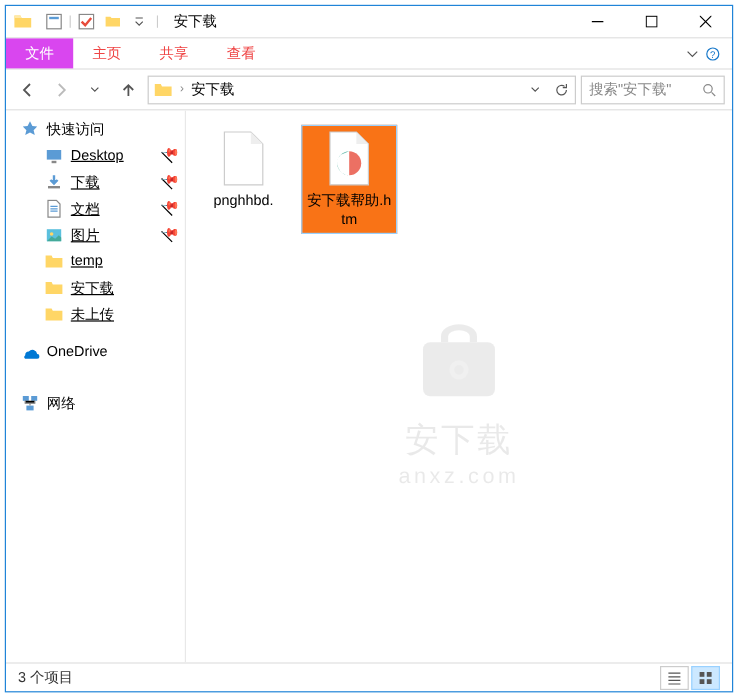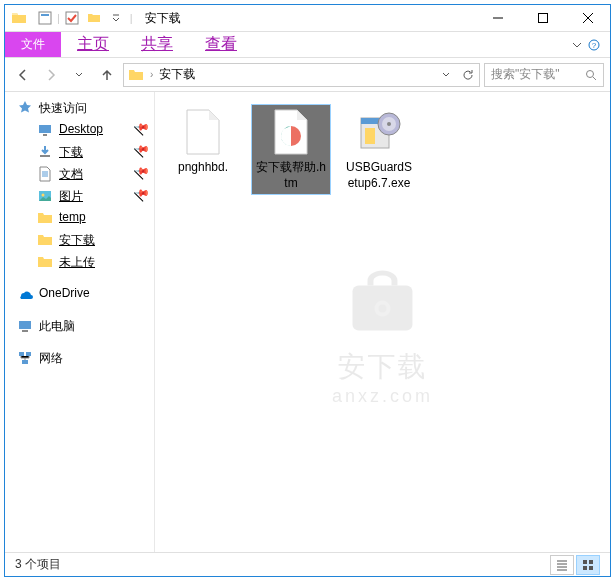--- a/index.html
+++ b/index.html
@@ -8,38 +8,38 @@
 .titlebar { height: 27px; display: flex; align-items: center; background: #fff; border-bottom: 1px solid #e0e0e0; }
 .titlebar-left { display: flex; align-items: center; padding-left: 6px; gap: 4px; }
 .titlebar-icon { width: 16px; height: 16px; }
 .qat { display: flex; gap: 2px; align-items: center; margin-left: 4px; }
 .qat-item { width: 20px; height: 20px; display: flex; align-items: center; justify-content: center; }
 .title-text { margin-left: 8px; font-size: 12px; color: #000; }
 .titlebar-controls { margin-left: auto; display: flex; }
 .win-btn { width: 45px; height: 27px; display: flex; align-items: center; justify-content: center; font-size: 10px; }
 .ribbon { height: 26px; display: flex; align-items: stretch; border-bottom: 1px solid #e0e0e0; }
 .ribbon-file { background: #d946ef; color: #fff; padding: 0 16px; display: flex; align-items: center; font-size: 12px; }
-.ribbon-tab { padding: 0 16px; display: flex; align-items: center; font-size: 16px; color: #a21caf; text-decoration: underline; }
+.ribbon-tab { padding: 0 16px; display: flex; align-items: center; font-size: 12px; color: #ef4444; }
 .ribbon-expand { margin-left: auto; padding: 0 10px; display: flex; align-items: center; gap: 6px; }
 .navbar { height: 34px; display: flex; align-items: center; padding: 4px 6px; gap: 4px; border-bottom: 1px solid #e0e0e0; }
 .nav-btn { width: 24px; height: 24px; display: flex; align-items: center; justify-content: center; color: #555; }
 .nav-btn.disabled { color: #bbb; }
 .addressbar { flex: 1; height: 24px; border: 1px solid #ccc; display: flex; align-items: center; padding: 0 4px; gap: 6px; }
 .address-text { font-size: 12px; flex: 1; }
 .searchbox { width: 120px; height: 24px; border: 1px solid #ccc; display: flex; align-items: center; padding: 0 6px; font-size: 12px; color: #888; }
 .content { flex: 1; display: flex; overflow: hidden; position: relative; }
 .sidebar { width: 150px; border-right: 1px solid #e8e8e8; padding: 8px 0; overflow-y: auto; }
 .side-item { height: 22px; display: flex; align-items: flex-start; padding-left: 12px; gap: 6px; font-size: 12px; color: #000; }
 .side-item.indent { padding-left: 32px; text-decoration: underline; }
 .side-item.header { font-weight: normal; }
 .side-icon { width: 16px; height: 16px; flex-shrink: 0; }
 .side-spacer { height: 10px; }
 .main { flex: 1; padding: 12px 8px; display: flex; flex-wrap: wrap; align-content: flex-start; gap: 8px; position: relative; }
 .file-item { width: 80px; display: flex; flex-direction: column; align-items: center; padding: 4px; }
-.file-item.selected { background: #737373; border: 1px solid #99d1ff; padding: 3px; }
+.file-item.selected { background: #f97316; border: 1px solid #99d1ff; padding: 3px; }
 .file-icon { width: 48px; height: 48px; display: flex; align-items: center; justify-content: center; }
 .file-label { font-size: 12px; text-align: center; margin-top: 4px; word-break: break-all; line-height: 1.3; }
 .watermark { position: absolute; top: 50%; left: 50%; transform: translate(-50%, -40%); opacity: 0.12; text-align: center; pointer-events: none; }
 .watermark-bag { width: 80px; height: 70px; margin: 0 auto 8px; }
 .watermark-text1 { font-size: 28px; color: #555; letter-spacing: 2px; }
 .watermark-text2 { font-size: 18px; color: #555; letter-spacing: 3px; }
 .statusbar { height: 24px; border-top: 1px solid #e0e0e0; display: flex; align-items: center; padding: 0 10px; font-size: 12px; color: #333; }
 .statusbar-right { margin-left: auto; display: flex; gap: 2px; }
 .view-btn { width: 24px; height: 20px; border: 1px solid #ccc; display: flex; align-items: center; justify-content: center; }
 .view-btn.active { background: #cce8ff; border-color: #99d1ff; }
@@ -222,27 +222,20 @@
         <span>未上传</span>
       </div>
       <div class="side-spacer"></div>
       <div class="side-item">
         <svg class="side-icon" viewBox="0 0 16 16">
             <path fill="#0078d4" d="M4 10a3 3 0 013-3 4 4 0 017 2 2 2 0 010 4H4a2 2 0 010-3z"></path>
           </svg>
         <span>OneDrive</span>
       </div>
       <div class="side-spacer"></div>
-      <div class="side-item">
-        <svg class="side-icon" viewBox="0 0 16 16">
-            <rect x="2" y="3" width="12" height="8" fill="#5b9bd5"></rect>
-            <rect x="5" y="12" width="6" height="2" fill="#888"></rect>
-          </svg>
-        <span>此电脑</span>
-      </div>
       <div class="side-spacer"></div>
       <div class="side-item">
         <svg class="side-icon" viewBox="0 0 16 16">
             <rect x="2" y="2" width="5" height="4" fill="#5b9bd5"></rect>
             <rect x="9" y="2" width="5" height="4" fill="#5b9bd5"></rect>
             <rect x="5" y="10" width="6" height="4" fill="#5b9bd5"></rect>
             <path stroke="#888" d="M4 6v2h8V6M8 8v2"></path>
           </svg>
         <span>网络</span>
       </div>
@@ -265,33 +258,20 @@
               <path fill="#eee" d="M26 2l10 10H26z"></path>
               <circle cx="20" cy="28" r="10" fill="none"></circle>
               <path fill="#e74c3c" d="M20 18a10 10 0 010 20z" opacity="0.8"></path>
               <path fill="#4a9" d="M20 18a10 10 0 000 20 10 10 0 01-7-17z" opacity="0.8"></path>
               <path fill="#ffd666" d="M27 21a10 10 0 01-14 14 10 10 0 0014-14z" opacity="0.8"></path>
               <path fill="#5b9bd5" d="M13 21a10 10 0 0114 0 10 10 0 00-14 0z" opacity="0.8"></path>
             </svg>
         </div>
         <div class="file-label">安下载帮助.htm</div>
       </div>
-      <div class="file-item">
-        <div class="file-icon">
-          <svg width="48" height="48" viewBox="0 0 48 48">
-              <rect x="6" y="10" width="28" height="30" fill="#e8e8e8" stroke="#aaa"></rect>
-              <rect x="6" y="10" width="28" height="6" fill="#5b9bd5"></rect>
-              <rect x="10" y="20" width="10" height="16" fill="#ffd666"></rect>
-              <circle cx="34" cy="16" r="11" fill="#b8b8d8" stroke="#888"></circle>
-              <circle cx="34" cy="16" r="7" fill="#d8d8e8"></circle>
-              <circle cx="34" cy="16" r="2" fill="#888"></circle>
-            </svg>
-        </div>
-        <div class="file-label">USBGuardSetup6.7.exe</div>
-      </div>
 
       <div class="watermark">
         <svg class="watermark-bag" viewBox="0 0 80 70">
             <path fill="#666" d="M25 15a15 10 0 0130 0v5h-6v-5a9 5 0 00-18 0v5h-6z"></path>
             <rect x="10" y="20" width="60" height="45" rx="6" fill="#666"></rect>
             <path fill="#888" d="M40 35a8 8 0 010 16 8 8 0 010-16zm0 4a4 4 0 100 8 4 4 0 000-8z"></path>
           </svg>
         <div class="watermark-text1">安下载</div>
         <div class="watermark-text2">anxz.com</div>
       </div>

